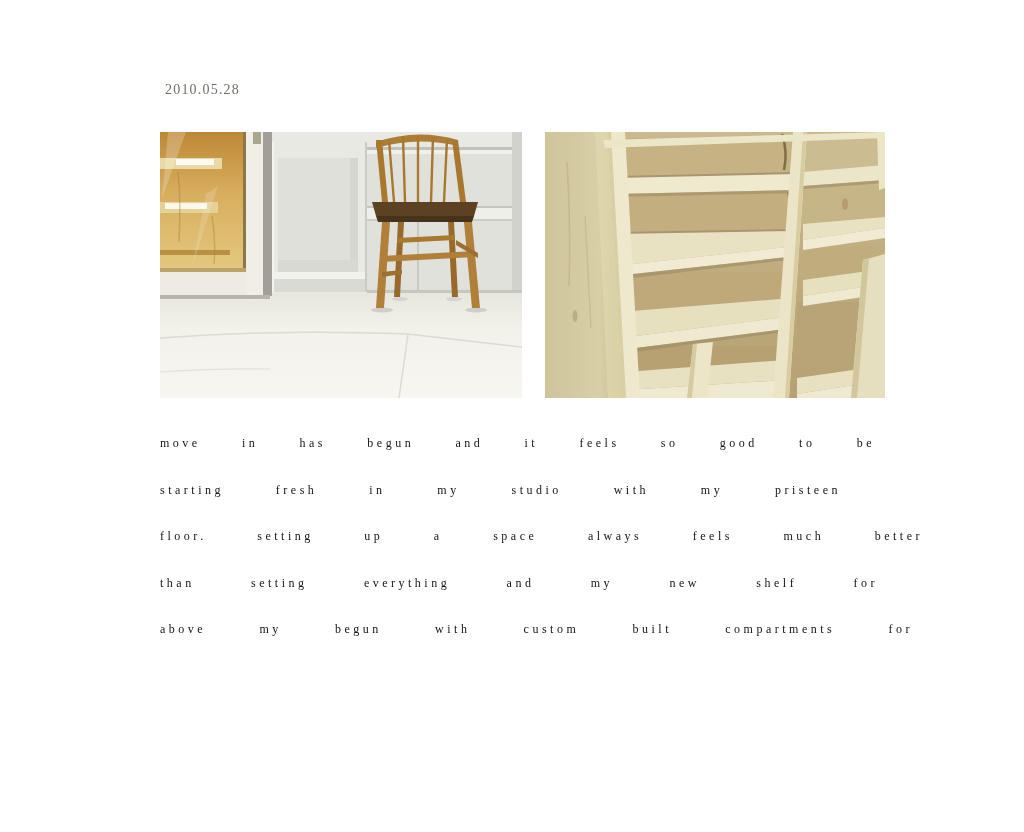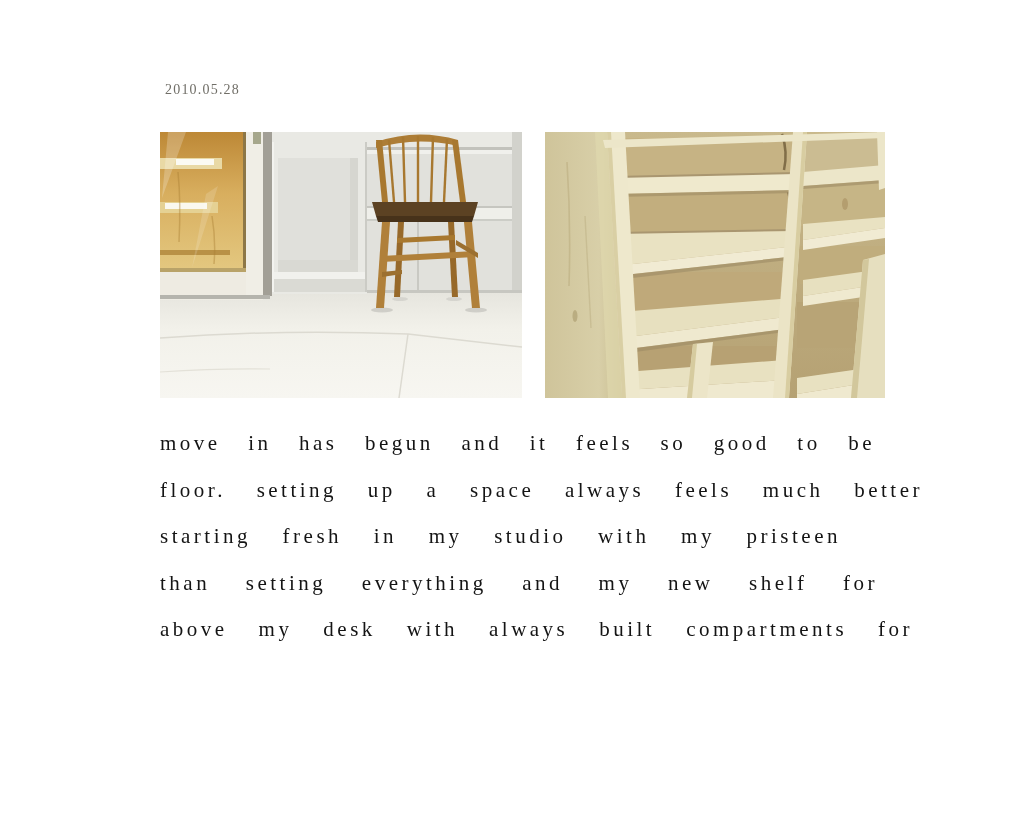--- a/index.html
+++ b/index.html
@@ -5,21 +5,21 @@
   html,body{margin:0;padding:0;background:#ffffff;}
   .page{position:relative;width:1024px;height:832px;background:#ffffff;overflow:hidden;
         font-family:"Liberation Serif", serif;}
   .post-date{position:absolute;left:165px;top:82px;font-size:14px;line-height:15px;
         color:#706e67;letter-spacing:1.2px;}
   .photo{position:absolute;top:132px;margin:0;padding:0;display:block;}
   .photo svg{display:block;}
   .photo-left{left:160px;width:362px;height:266px;}
   .photo-right{left:545px;width:340px;height:266px;}
   .article{position:absolute;left:160px;top:420px;width:775px;color:#141414;}
-  .line{font-size:21px;line-height:46.6px;letter-spacing:3.5px;word-spacing:6px;
+  .line{font-size:12px;line-height:46.6px;letter-spacing:3.5px;word-spacing:6px;
         text-align:justify;text-align-last:justify;white-space:nowrap;overflow:visible;}
 </style>
 </head>
 <body>
 
 <div class="page">
 
   <div class="post-date" style="color: rgb(112, 110, 103);">2010.05.28</div>
 
   <figure class="photo photo-left">
@@ -175,19 +175,19 @@
       <polygon points="50,0 62,0 77,266 63,266" fill="#e0d8ae" opacity="0.7"></polygon>
       <polygon points="62,0 80,0 95,266 77,266" fill="#eee8cc"></polygon>
       <polygon points="62,0 66,0 81,266 77,266" fill="#d9cfa4"></polygon>
 
       <polygon points="58,8 340,0 340,6 60,16" fill="#ece6c9"></polygon>
     </svg>
   </figure>
 
   <div class="article" style="color: rgb(20, 20, 20);">
     <div class="line" style="width:715px">move in has begun and it feels so good to be</div>
+    <div class="line" style="width:681px">starting fresh in my studio with my pristeen</div>
     <div class="line" style="width:763px">floor. setting up a space always feels much better</div>
-    <div class="line" style="width:681px">starting fresh in my studio with my pristeen</div>
     <div class="line" style="width:718px">than setting everything and my new shelf for</div>
-    <div class="line" style="width:753px">above my desk with always built compartments for</div>
+    <div class="line" style="width:753px">above my begun with custom built compartments for</div>
   </div>
 
 </div>
 
 </body></html>

